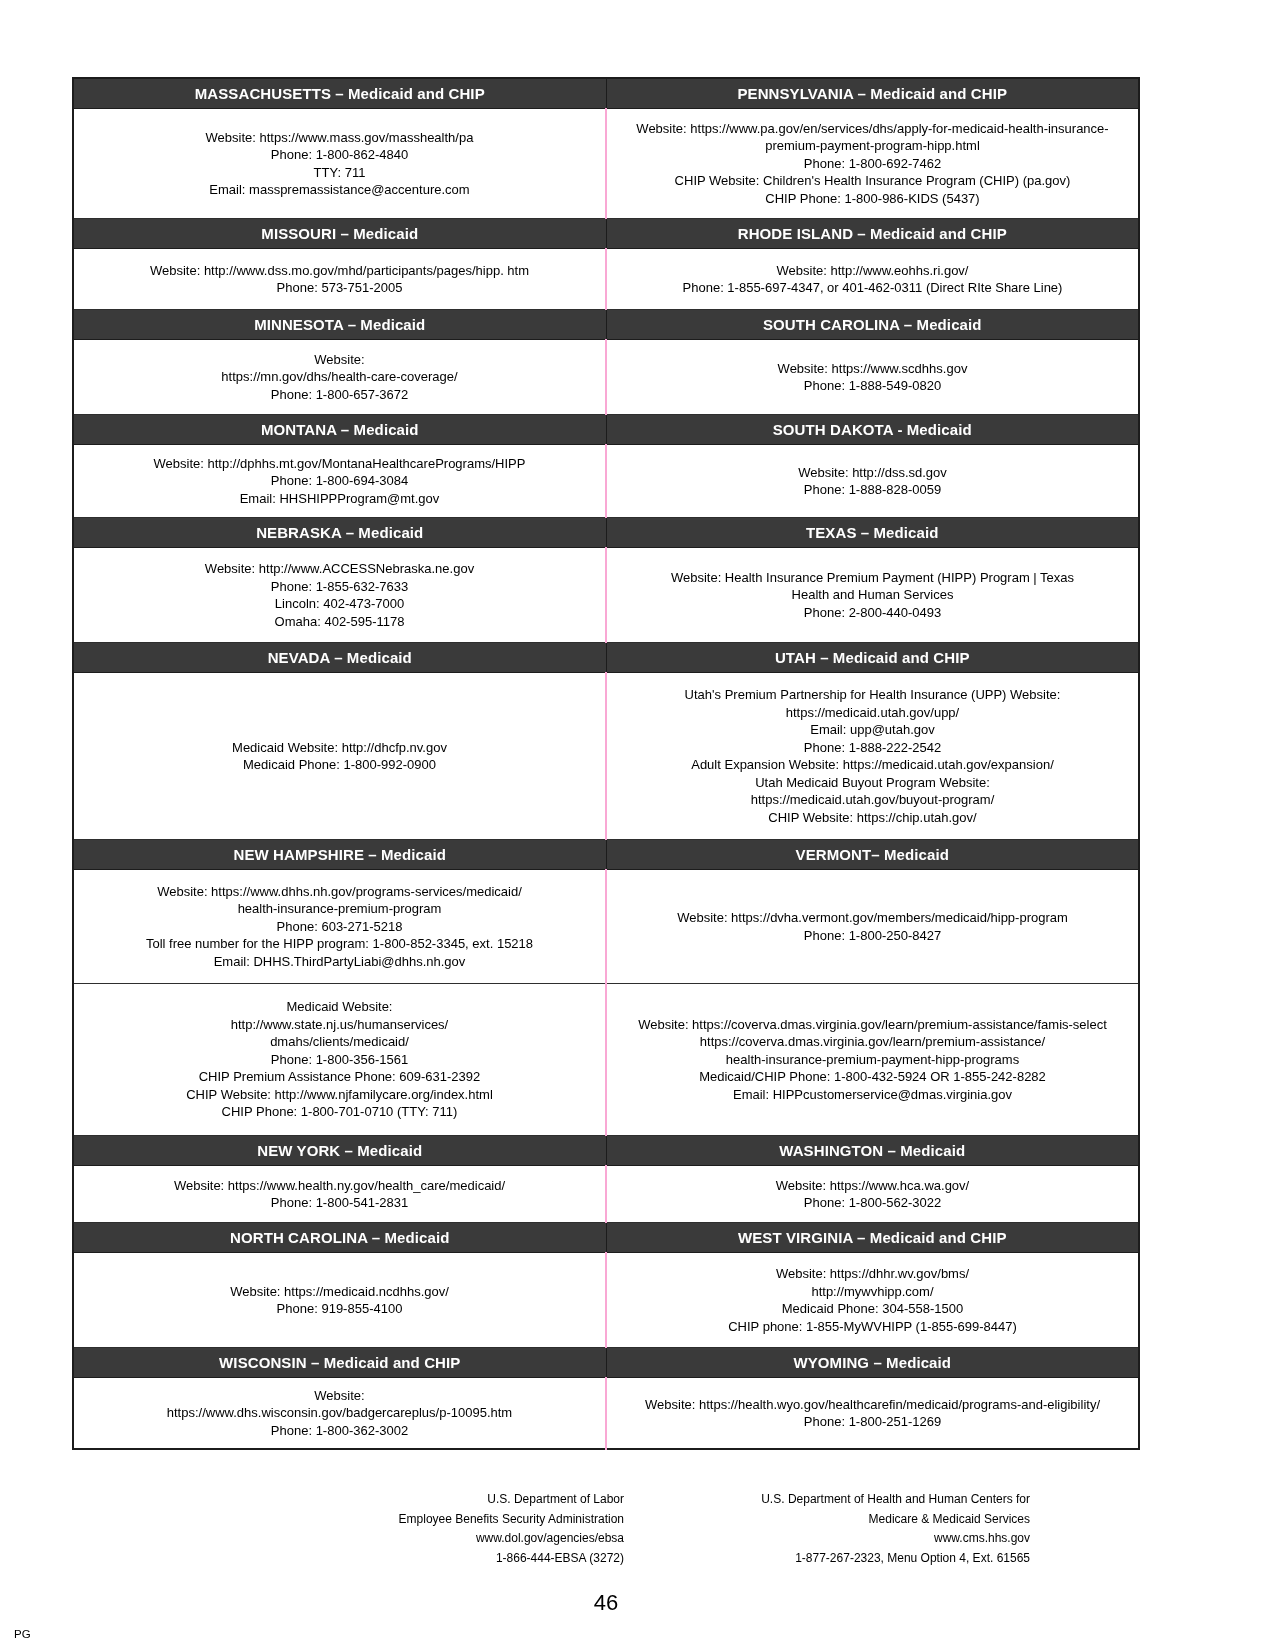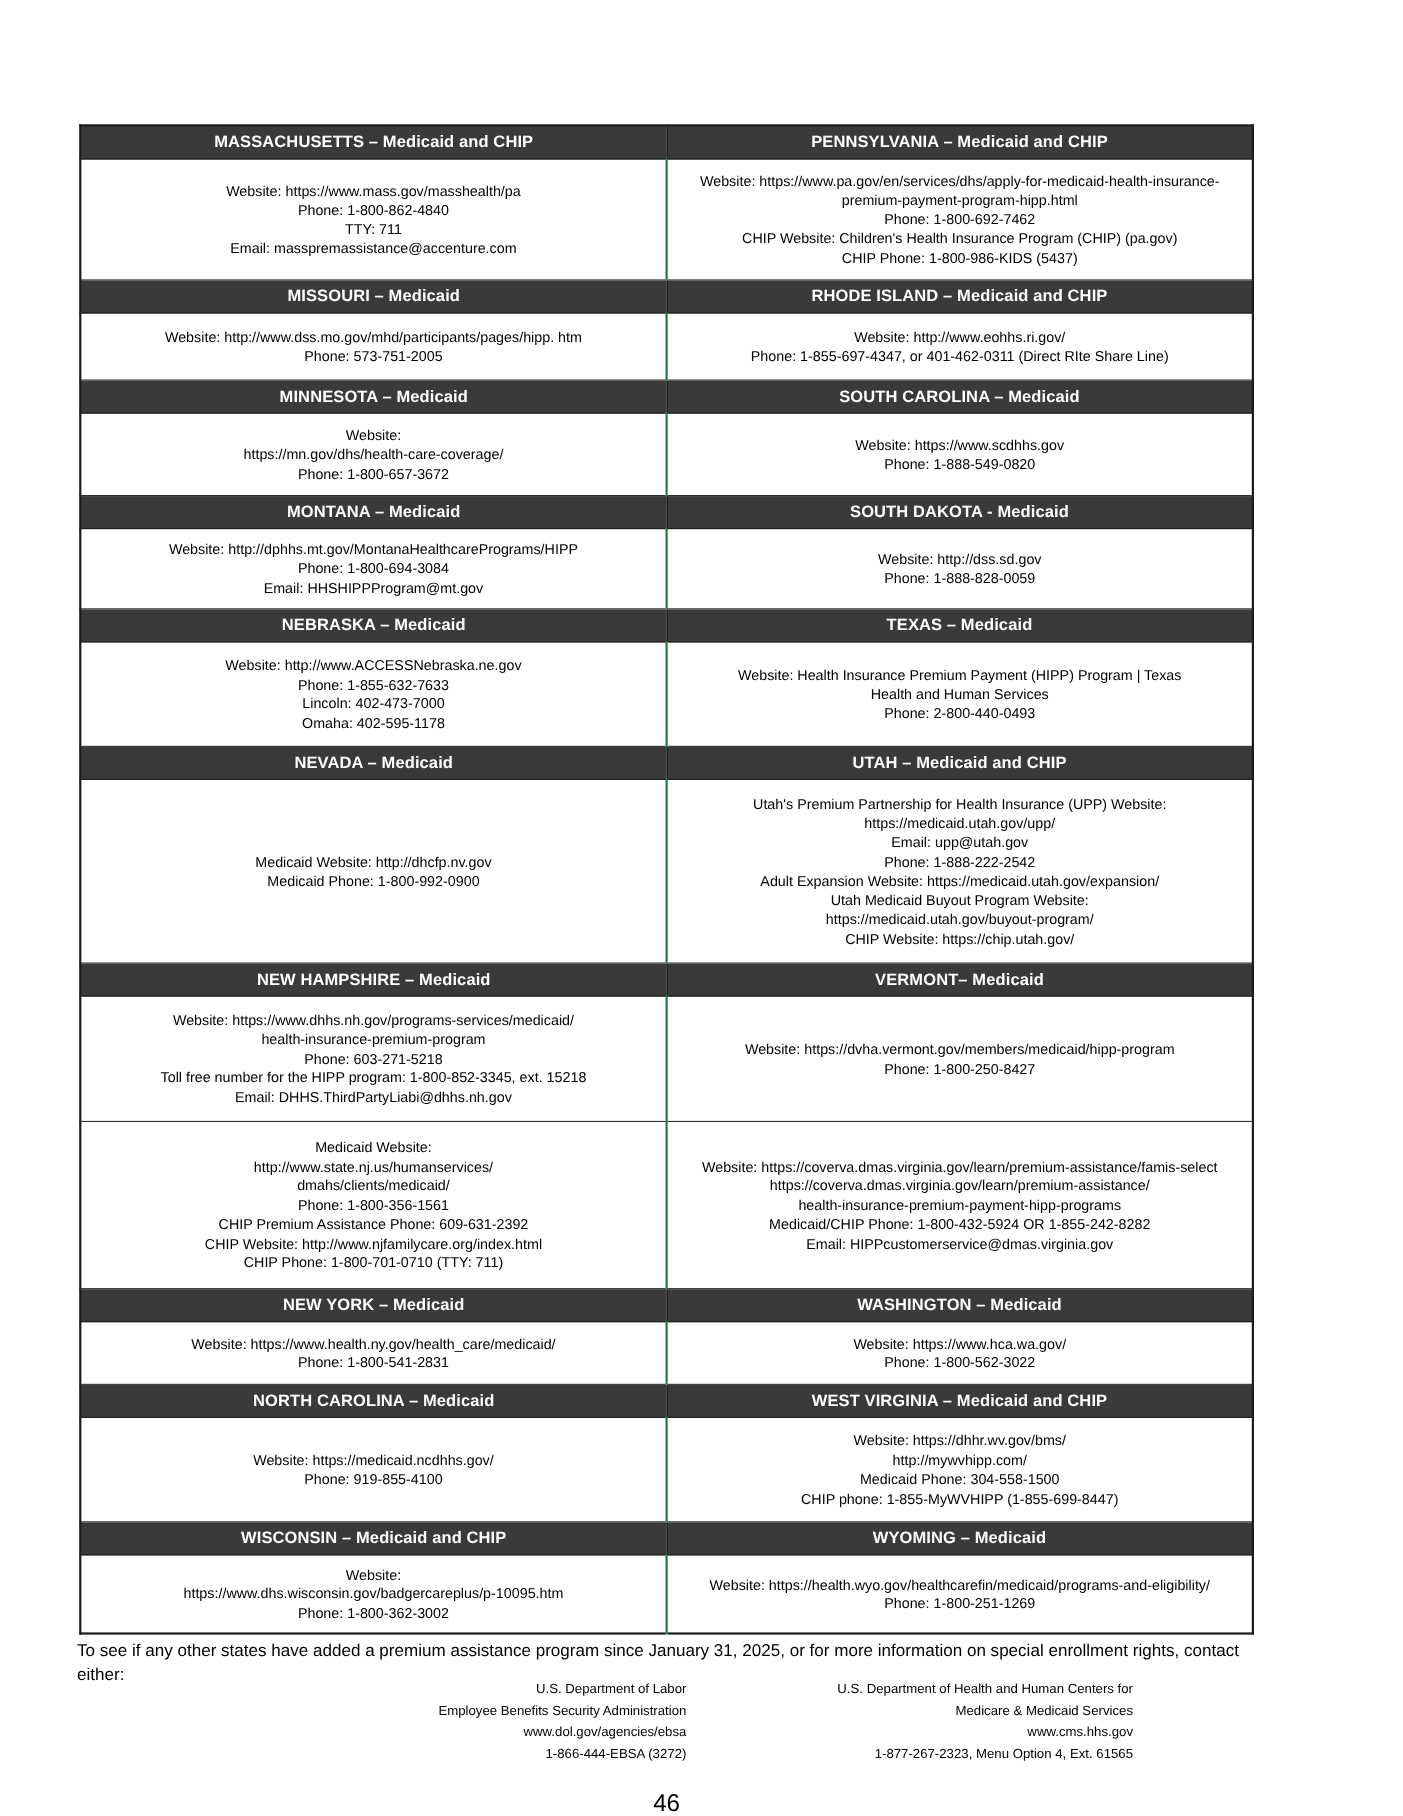--- a/index.html
+++ b/index.html
@@ -2,21 +2,21 @@
 <html><head>
 <meta charset="utf-8">
 <style>
   html,body{margin:0;padding:0;background:#ffffff;}
   body{
     width:1275px;height:1651px;position:relative;
     font-family:"Liberation Sans","DejaVu Sans",sans-serif;
     color:#000;
     -webkit-font-smoothing:antialiased;
   }
-  .page{position:absolute;inset:0;margin-top:36px;}
+  .page{position:absolute;inset:0;}
 
   table.states{
     position:absolute;left:72px;top:77px;width:1068px;
     border-collapse:collapse;table-layout:fixed;
     border:2px solid #1c1c1c;
   }
   table.states col{width:50%;}
   table.states th{
     background:#3a3a3a;color:#ffffff;
     font-size:15px;font-weight:bold;
@@ -25,21 +25,21 @@
     letter-spacing:.1px;
   }
   table.states td{
     border:1px solid #2e2e2e;
     text-align:center;vertical-align:middle;
     font-size:13px;line-height:17.5px;
     padding:3px 6px;
     white-space:pre-line;
     overflow:hidden;
   }
-  table.states td:first-child{border-right:2px solid #15803d;}
+  table.states td:first-child{border-right:2px solid #f9a8d4;}
   td.big{font-size:16px;line-height:21px;}
 
   .h103{height:103px}.h54{height:54px}.h68{height:68px}.h66{height:66px}
   .h88{height:88px}.h160{height:160px}.h107{height:107px}.h145{height:145px}
   .h50{height:50px}.h64{height:64px}
 
   .intro{
     position:absolute;left:70px;top:1438px;width:1075px;
     font-size:15.5px;line-height:22px;text-align:left;
   }
@@ -213,21 +213,20 @@
     <tr>
       <td class="h64">Website:
 https://www.dhs.wisconsin.gov/badgercareplus/p-10095.htm
 Phone: 1-800-362-3002</td>
       <td class="h64">Website: https://health.wyo.gov/healthcarefin/medicaid/programs-and-eligibility/
 Phone: 1-800-251-1269</td>
     </tr>
   </tbody>
     </table>
 
-  <p class="intro">To see if any other states have added a premium assistance program since January 31, 2025, or for more information on special enrollment rights, contact either:</p>
 
   <div class="contact dol">U.S. Department of Labor
 Employee Benefits Security Administration
 www.dol.gov/agencies/ebsa
 1-866-444-EBSA (3272)</div>
   <div class="contact cms">U.S. Department of Health and Human Centers for
 Medicare &amp; Medicaid Services
 www.cms.hhs.gov
 1-877-267-2323, Menu Option 4, Ext. 61565</div>
 

